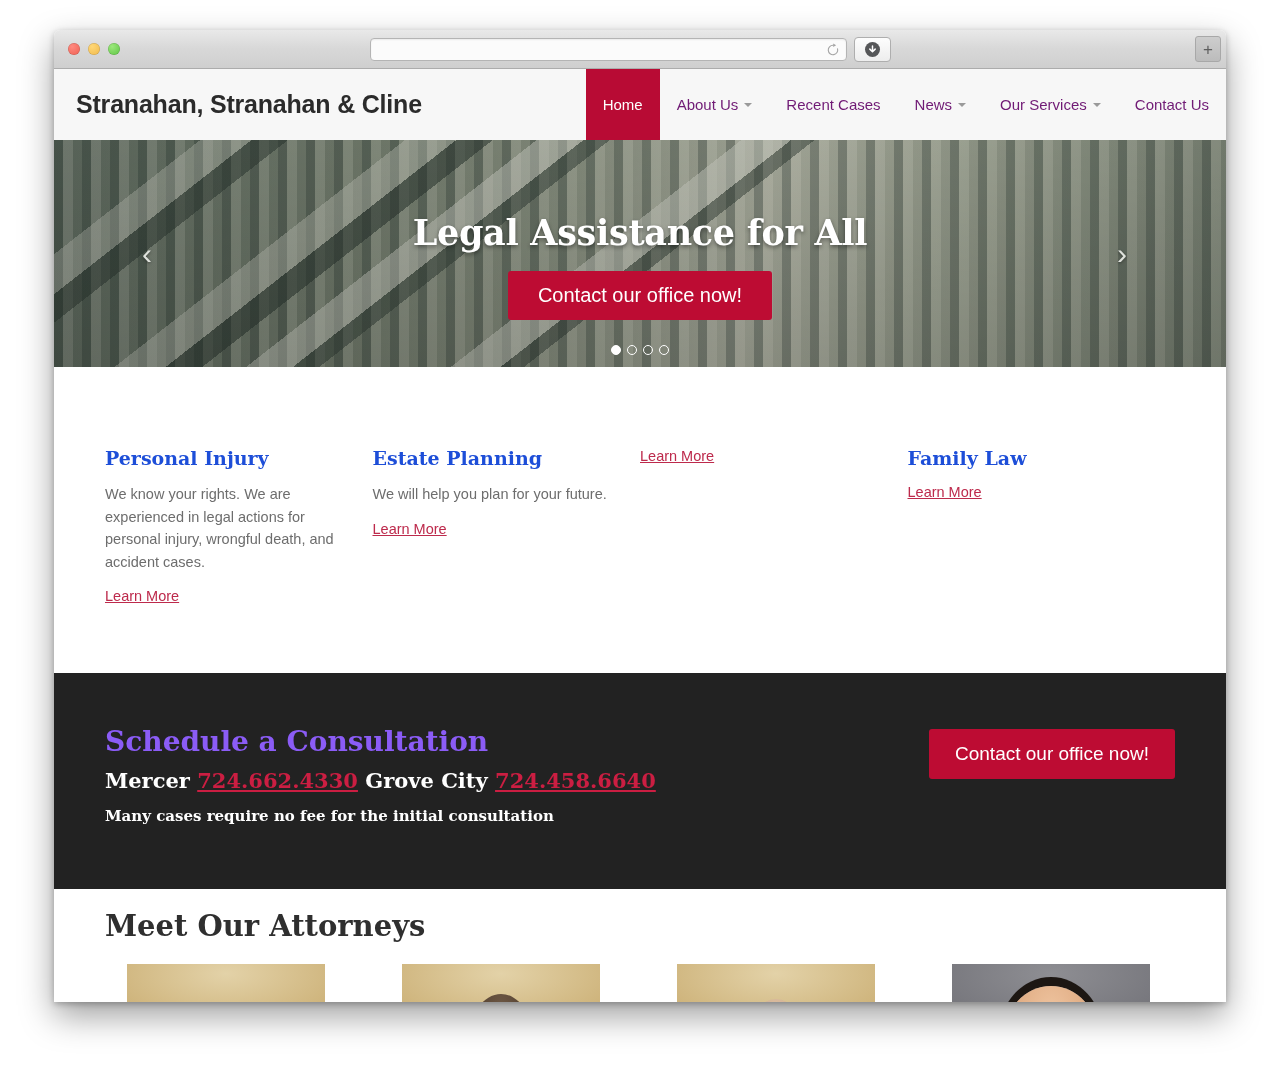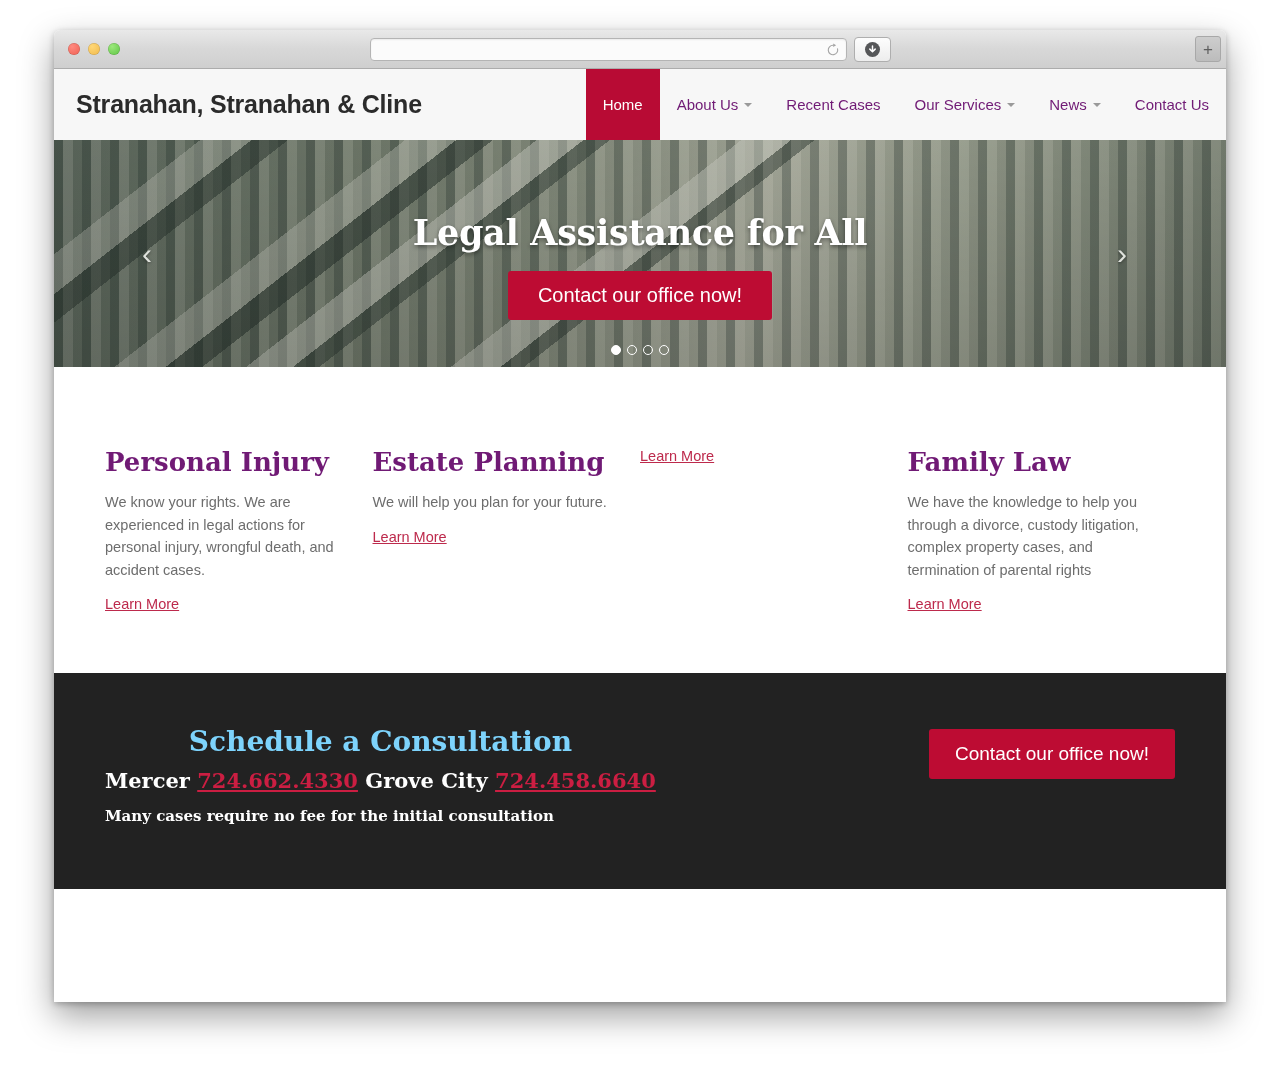--- a/index.html
+++ b/index.html
@@ -275,23 +275,23 @@
     padding: 80px 51px 0 51px;
     background: #ffffff;
     height: 306px;
   }
   .service-col {
     width: 274px;
     padding-right: 26px;
   }
   .service-title {
     font-family: "DejaVu Serif", serif;
-    font-size: 26px;
-    font-weight: bold;
-    color: #701a75;
+    font-size: 19px;
+    font-weight: bold;
+    color: #1d4ed8;
     margin-bottom: 14px;
     white-space: nowrap;
   }
   .service-desc {
     font-size: 14.5px;
     line-height: 22.5px;
     color: #6d6d6d;
     margin-bottom: 14px;
   }
   .learn-more {
@@ -307,23 +307,22 @@
     background: #222222;
     height: 216px;
     padding: 52px 51px 0 51px;
     display: flex;
     justify-content: space-between;
   }
   .consult-heading {
     font-family: "DejaVu Serif", serif;
     font-size: 28px;
     font-weight: bold;
-    color: #7dd3fc;
+    color: #8b5cf6;
     margin-bottom: 10px;
-    text-align: center;
   }
   .consult-phones {
     font-family: "DejaVu Serif", serif;
     font-size: 21px;
     font-weight: bold;
     color: #ffffff;
     margin-bottom: 14px;
     white-space: nowrap;
   }
   .phone-link {
@@ -431,25 +430,25 @@
           <span>Home</span>
         </div>
         <div class="nav-item">
           <span>About Us</span>
           <i class="caret"></i>
         </div>
         <div class="nav-item">
           <span>Recent Cases</span>
         </div>
         <div class="nav-item">
+          <span>News</span>
+          <i class="caret"></i>
+        </div>
+        <div class="nav-item">
           <span>Our Services</span>
-          <i class="caret"></i>
-        </div>
-        <div class="nav-item">
-          <span>News</span>
           <i class="caret"></i>
         </div>
         <div class="nav-item">
           <span>Contact Us</span>
         </div>
       </nav>
     </header>
 
     <section class="hero">
       <div class="hero-bg"></div>
@@ -480,34 +479,58 @@
       <div class="service-col">
         <h2 class="service-title">Estate Planning</h2>
         <p class="service-desc">We will help you plan for your future.</p>
         <a class="learn-more">Learn More</a>
       </div>
       <div class="service-col">
         <a class="learn-more">Learn More</a>
       </div>
       <div class="service-col">
         <h2 class="service-title">Family Law</h2>
-        <p class="service-desc">We have the knowledge to help you through a divorce, custody litigation, complex property cases, and termination of parental rights</p>
         <a class="learn-more">Learn More</a>
       </div>
     </section>
 
     <section class="consult">
       <div>
         <h2 class="consult-heading">Schedule a Consultation</h2>
         <div class="consult-phones">
           <span>Mercer</span>
           <a class="phone-link">724.662.4330</a>
           <span>Grove City</span>
           <a class="phone-link">724.458.6640</a>
         </div>
         <p class="consult-note">Many cases require no fee for the initial consultation</p>
       </div>
       <button class="consult-cta">Contact our office now!</button>
     </section>
 
+    <section class="attorneys">
+      <h2 class="attorneys-title">Meet Our Attorneys</h2>
+      <div class="attorney-row">
+        <div class="attorney-card">
+          <div class="attorney-photo photo-warm">
+            
+          </div>
+        </div>
+        <div class="attorney-card">
+          <div class="attorney-photo photo-warm">
+            <div class="head h2"></div>
+          </div>
+        </div>
+        <div class="attorney-card">
+          <div class="attorney-photo photo-warm">
+            <div class="head h3"></div>
+          </div>
+        </div>
+        <div class="attorney-card">
+          <div class="attorney-photo photo-cool">
+            <div class="head h4"></div>
+          </div>
+        </div>
+      </div>
+    </section>
 
   </div>
 </div>
 
 </body></html>

